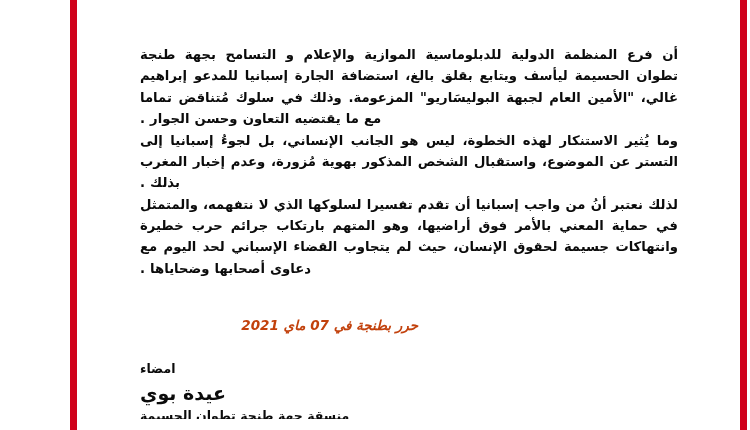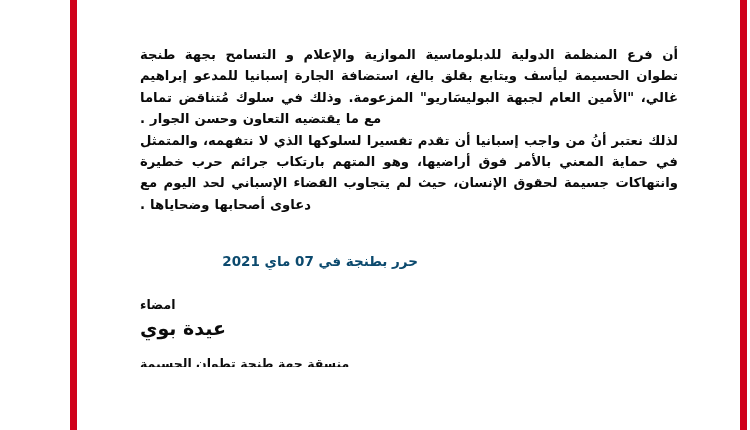--- a/index.html
+++ b/index.html
@@ -56,24 +56,25 @@
     text-justify: inter-word;
   }
 
   .para + .para { margin-top: 0px; }
 
   
   .date-line {
     margin-top: 38px;
     font-size: 13.5px;
     font-weight: bold;
-    color: #0c4a6e;
+    color: #c2410c;
     text-align: right;
     padding-right: 260px;
     direction: rtl;
+    font-style: italic;
   }
 
   
   .signature {
     margin-top: 26px;
     text-align: left;
     direction: rtl;
   }
   .sig-line {
     font-size: 12.5px;
@@ -82,36 +83,36 @@
     line-height: 1.55;
   }
   .sig-name { font-size: 19px; }
   .sig-role { font-size: 12.5px; }
 
   
   .sig-role-clip {
     height: 11px;
     overflow: hidden;
     line-height: 1.35;
-    margin-top: 12px;
   }
 </style>
 </head>
 <body>
 
 <div class="page" style="background: rgb(255, 255, 255);">
 
   <div class="rule rule-left" style="background: rgb(208, 2, 27);"></div>
 
   <div class="rule rule-right" style="background: rgb(208, 2, 27);"></div>
 
   <div class="doc">
 
     <div class="body-text">
       <p class="para">أن فرع المنظمة الدولية للدبلوماسية الموازية والإعلام و التسامح بجهة طنجة تطوان الحسيمة ليأسف ويتابع بقلق بالغ، استضافة الجارة إسبانيا للمدعو إبراهيم غالي، "الأمين العام لجبهة البوليسَاريو" المزعومة. وذلك في سلوك مُتناقض تماما مع ما يقتضيه التعاون وحسن الجوار .</p>
+      <p class="para">وما يُثير الاستنكار لهذه الخطوة، ليس هو الجانب الإنساني، بل لجوءُ إسبانيا إلى التستر عن الموضوع، واستقبال الشخص المذكور بهوية مُزورة، وعدم إخبار المغرب بذلك .</p>
       <p class="para">لذلك نعتبر أنُ من واجب إسبانيا أن تقدم تفسيرا لسلوكها الذي لا نتفهمه، والمتمثل في حماية المعني بالأمر فوق أراضيها، وهو المتهم بارتكاب جرائم حرب خطيرة وانتهاكات جسيمة لحقوق الإنسان، حيث لم يتجاوب القضاء الإسباني لحد اليوم مع دعاوى أصحابها وضحاياها .</p>
     </div>
 
     <div class="date-line">حرر بطنجة في 07 ماي 2021</div>
 
     <div class="signature">
       <div class="sig-line">امضاء</div>
       <div class="sig-line sig-name">عيدة بوي</div>
       <div class="sig-line sig-role sig-role-clip">منسقة جهة طنجة تطوان الحسيمة</div>
     </div>

